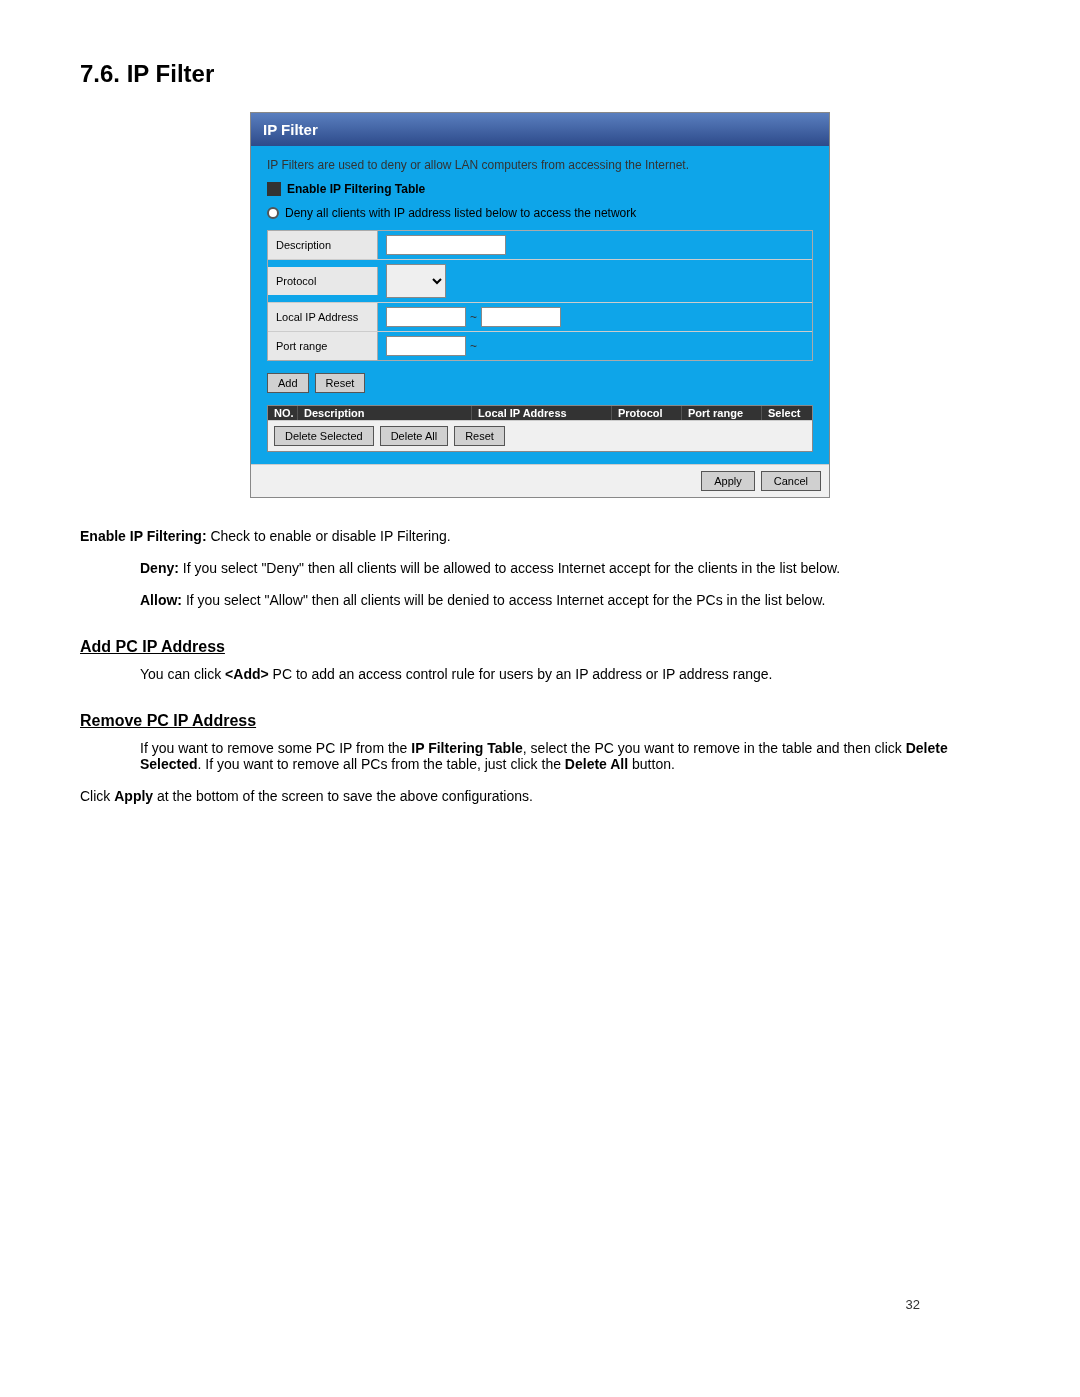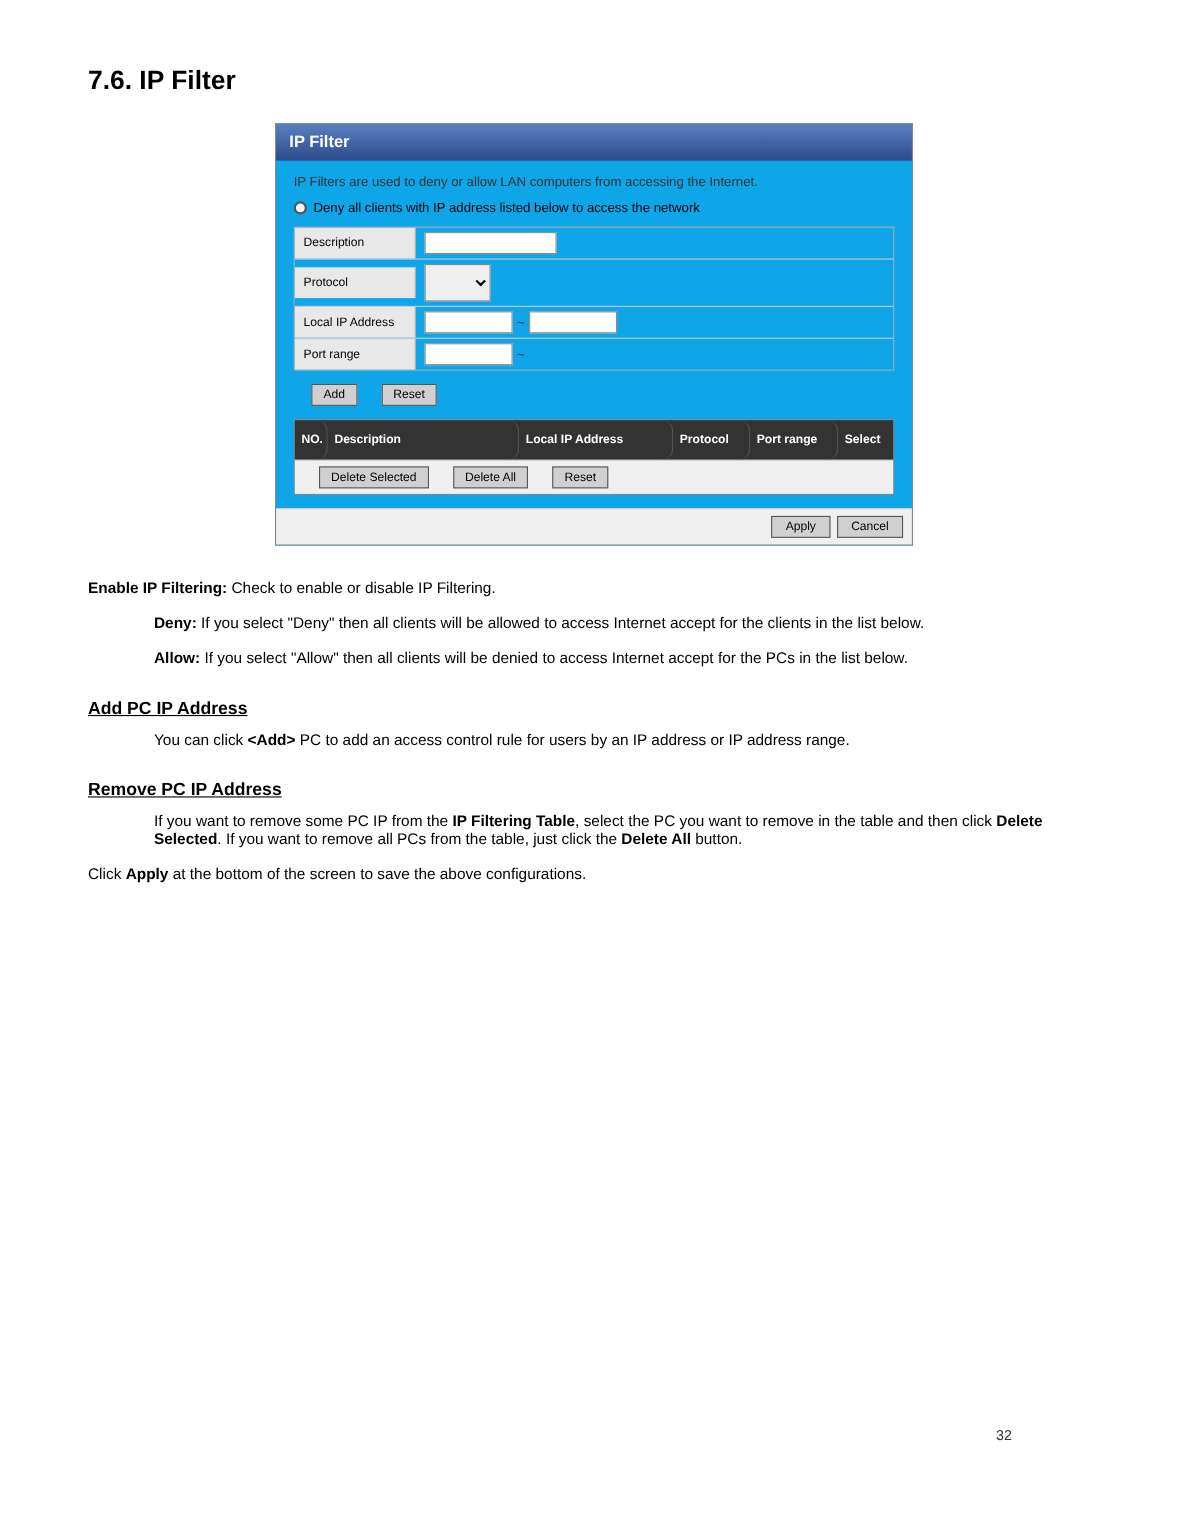--- a/index.html
+++ b/index.html
@@ -168,40 +168,38 @@
       padding: 4px 0;
     }
 
     .btn {
       font-size: 11px;
       padding: 3px 10px;
       border: 1px solid #555;
       background: #d0d0d0;
       cursor: pointer;
       color: #000;
-      margin-left: 16px;
     }
 
     .table-section {
       margin-top: 8px;
       border: 1px solid #888;
     }
 
     .table-header-row {
       display: flex;
       background: #333;
       color: #fff;
       font-size: 11px;
     }
 
     .th {
-      padding: 12px 6px;
+      padding: 1px 6px;
       font-weight: bold;
       border-right: 1px solid #555;
-      border-radius: 10px;
     }
 
     .th-no { width: 30px; }
     .th-desc { flex: 1; }
     .th-local { width: 140px; }
     .th-proto { width: 70px; }
     .th-port { width: 80px; }
     .th-select { width: 50px; border-right: none; }
 
     .table-action-row {
@@ -272,20 +270,24 @@
 <div class="content-area">
 
   <h1 class="page-title">7.6. IP Filter</h1>
 
   <div class="panel">
     <div class="panel-header">IP Filter</div>
     <div class="panel-body">
 
       <div class="panel-desc">IP Filters are used to deny or allow LAN computers from accessing the Internet.</div>
 
+      <div class="enable-row">
+        <div class="enable-checkbox"></div>
+        <span class="enable-label">Enable IP Filtering Table</span>
+      </div>
 
       <div class="radio-row">
         <div class="radio-dot"></div>
         <span>Deny all clients with IP address listed below to access the network</span>
       </div>
 
       <div class="form-section">
         <div class="form-row">
           <div class="form-label">Description</div>
           <div class="form-value">

